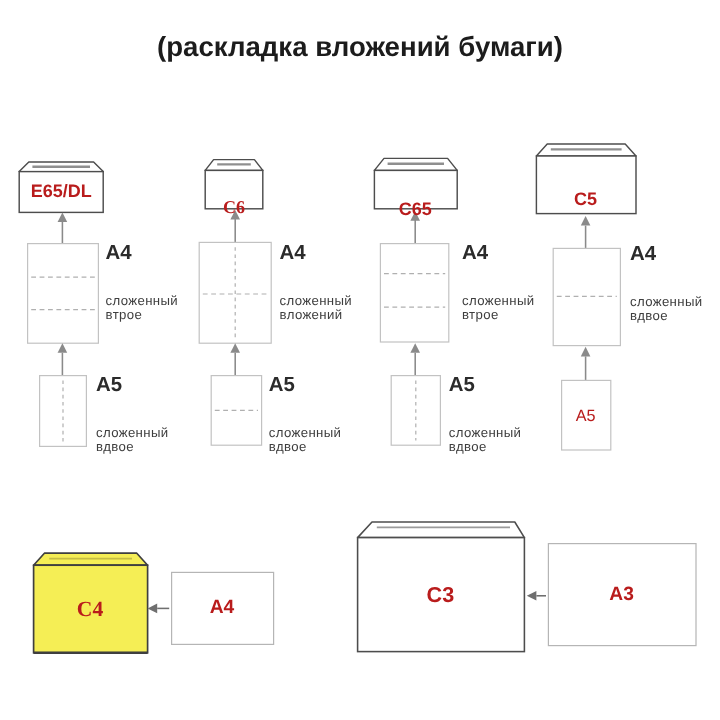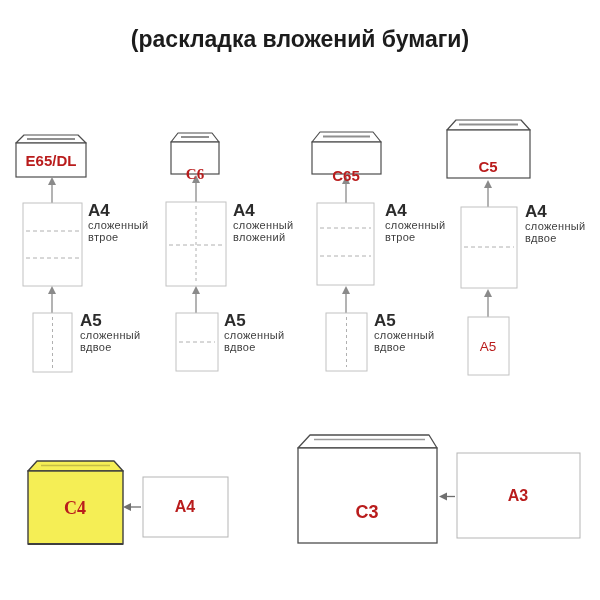--- a/index.html
+++ b/index.html
@@ -8,21 +8,21 @@
   .title-block{position:absolute;top:24px;left:0;width:600px;text-align:center;
                font-size:23px;font-weight:700;line-height:31px;color:#1c1c1c;}
   svg{position:absolute;top:0;left:0;}
   .center-label{position:absolute;transform:translate(-50%,-50%);white-space:nowrap;
                 font-size:15px;font-weight:600;color:#b91c1c;}
   .env-big{font-size:18px;}
   .sheet-big{font-size:16px;font-weight:600;}
   .sheet-small{font-size:13.5px;font-weight:500;}
   .side-big{position:absolute;font-size:17px;font-weight:700;line-height:15px;color:#2b2b2b;}
   .side-desc{position:absolute;font-size:11px;font-weight:500;line-height:12px;
-             letter-spacing:0.3px;color:#3e3e3e;white-space:nowrap;}
+             letter-spacing:0.3px;color:#3e3e3e;white-space:nowrap;margin-top:26px;}
 </style>
 </head>
 <body>
 
 <div class="canvas">
 
   <div class="title-block">
     <div>(раскладка вложений бумаги)</div>
   </div>
 
@@ -144,21 +144,21 @@
       <line x1="455" y1="496.5" x2="447" y2="496.5" stroke="#6f6f6f" stroke-width="1.3"></line>
       <polygon points="439,496.5 447,492.5 447,500.5" fill="#6f6f6f"></polygon>
     </g>
   </svg>
 
   <div class="center-label" style="left:51px;top:160px;">E65/DL</div>
   <div class="center-label" style="left:195px;top:174px;font-family:Liberation Serif, serif;">C6</div>
   <div class="center-label" style="left:346px;top:175px;">C65</div>
   <div class="center-label" style="left:488px;top:166px;">C5</div>
   <div class="center-label env-big" style="left:75px;top:508px;font-family:Liberation Serif, serif;">C4</div>
-  <div class="center-label env-big" style="left:367px;top:512px;">C3</div>
+  <div class="center-label env-big" style="left:367px;top:496px;">C3</div>
 
   <div class="center-label sheet-big" style="left:185px;top:507px;">A4</div>
   <div class="center-label sheet-big" style="left:518px;top:496px;">A3</div>
 
   <div class="center-label sheet-small" style="left:488px;top:346px;">A5</div>
 
   <div class="side-big" style="left:88px;top:203px;">A4</div>
   <div class="side-desc" style="left:88px;top:219px;">
     <div>сложенный</div>
     <div>втрое</div>

